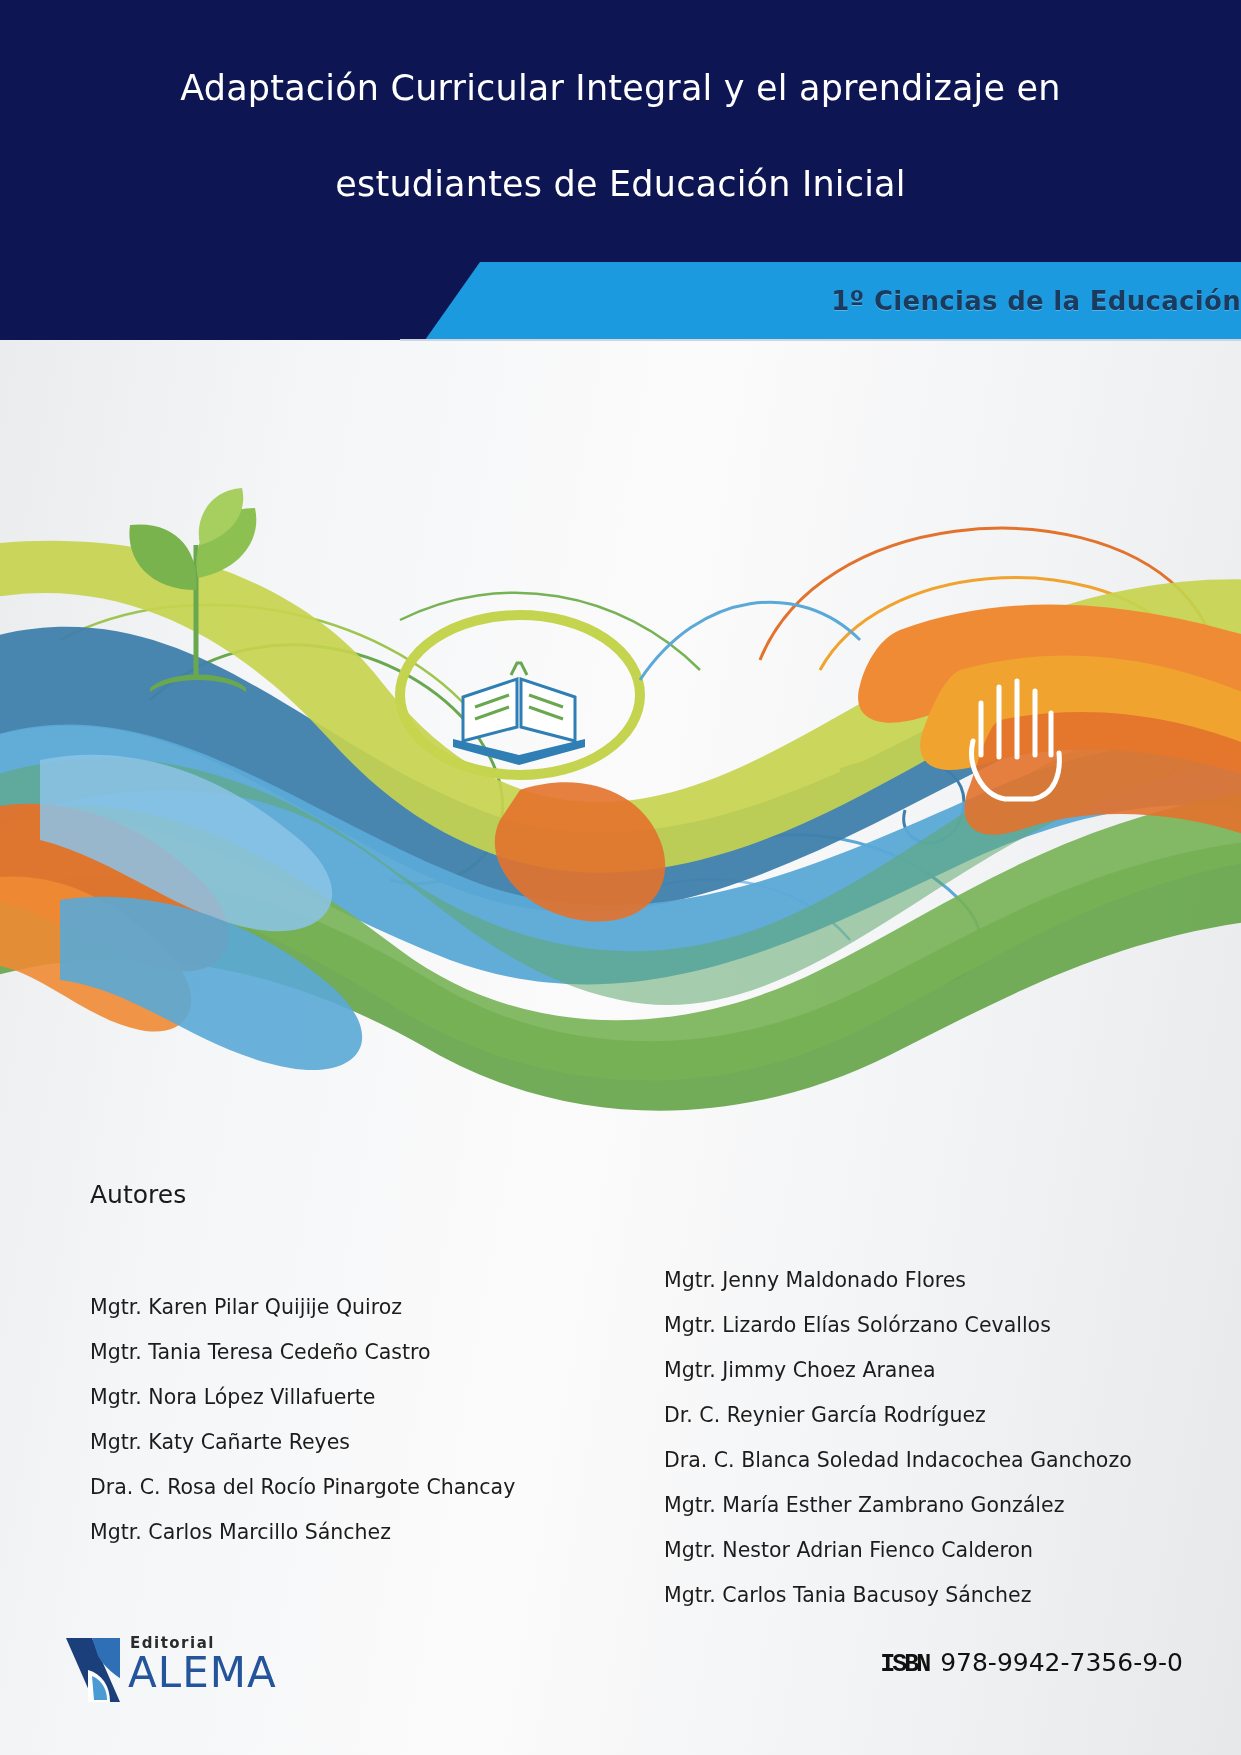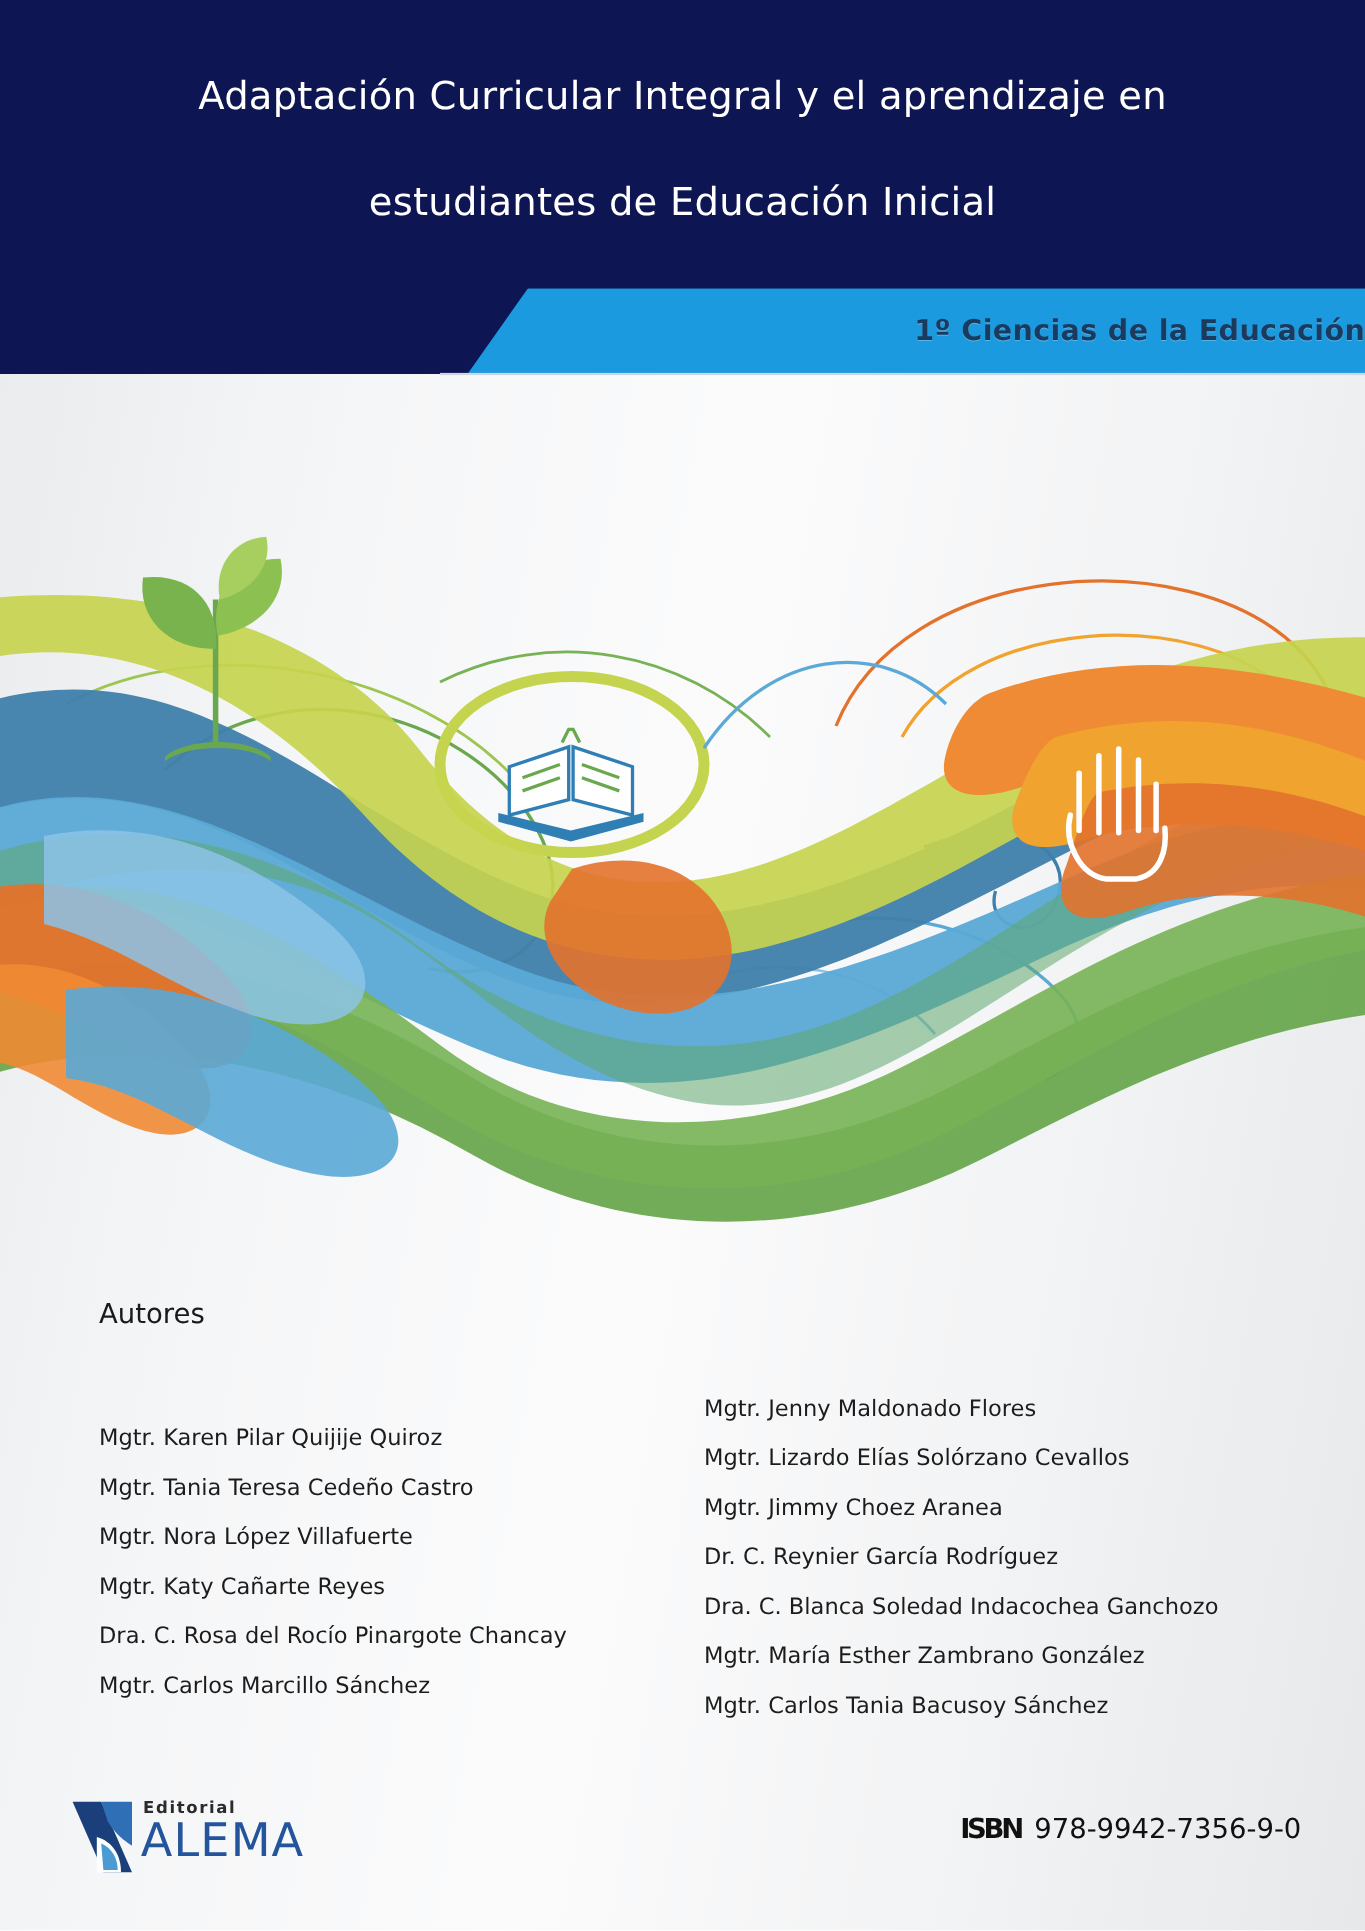--- a/index.html
+++ b/index.html
@@ -82,21 +82,21 @@
     color: #1a1a1a;
   }
   .authors-col {
     position: absolute;
     font-size: 20.5px;
     line-height: 45px;
     color: #1c1c1c;
     white-space: nowrap;
   }
   .authors-col-left { left: 90px; top: 1285px; }
-  .authors-col-right { left: 640px; top: 1258px; }
+  .authors-col-right { left: 664px; top: 1258px; }
 
   
   .logo {
     position: absolute;
     left: 58px; top: 1630px;
     width: 300px; height: 80px;
   }
   .logo-editorial {
     position: absolute;
     left: 130px; top: 1634px;
@@ -114,21 +114,21 @@
     font-weight: 400;
     font-family: "DejaVu Sans", sans-serif;
   }
   .isbn {
     position: absolute;
     right: 58px; top: 1648px;
     font-size: 25px;
     color: #111111;
     white-space: nowrap;
   }
-  .isbn .lbl { font-weight: 700; letter-spacing: -3px; margin-right: 12px; }
+  .isbn .lbl { font-weight: 700; letter-spacing: -3px; margin-right: 12px; font-family: Liberation Mono, monospace; }
 </style>
 </head>
 <body>
 
 <div class="cover">
 
   <div class="header"></div>
   <div class="header-title">
     <span>Adaptación Curricular Integral y el aprendizaje en</span>
     <span class="l2">estudiantes de Educación Inicial</span>
@@ -213,20 +213,21 @@
     <div>Mgtr. Carlos Marcillo Sánchez</div>
   </div>
 
   <div class="authors-col authors-col-right">
     <div>Mgtr. Jenny Maldonado Flores</div>
     <div>Mgtr. Lizardo Elías Solórzano Cevallos</div>
     <div>Mgtr. Jimmy Choez Aranea</div>
     <div>Dr. C. Reynier García Rodríguez</div>
     <div>Dra. C. Blanca Soledad Indacochea Ganchozo</div>
     <div>Mgtr. María Esther Zambrano González</div>
+    <div>Mgtr. Nestor Adrian Fienco Calderon</div>
     <div>Mgtr. Carlos Tania Bacusoy Sánchez</div>
   </div>
 
   <div class="logo">
     <svg width="90" height="80" viewBox="0 0 90 80" xmlns="http://www.w3.org/2000/svg">
       <path d="M8 8 L34 8 L62 72 L36 72 Z" fill="#1b3f7a"></path>
       <path d="M34 8 L62 8 L62 48 C62 48 48 40 40 26 Z" fill="#2f6fb5"></path>
       <path d="M30 40 C44 44 52 56 52 72 L30 72 Z" fill="#ffffff"></path>
       <path d="M34 46 C44 50 49 60 49 70 L36 70 Z" fill="#4a9ad4"></path>
     </svg>

